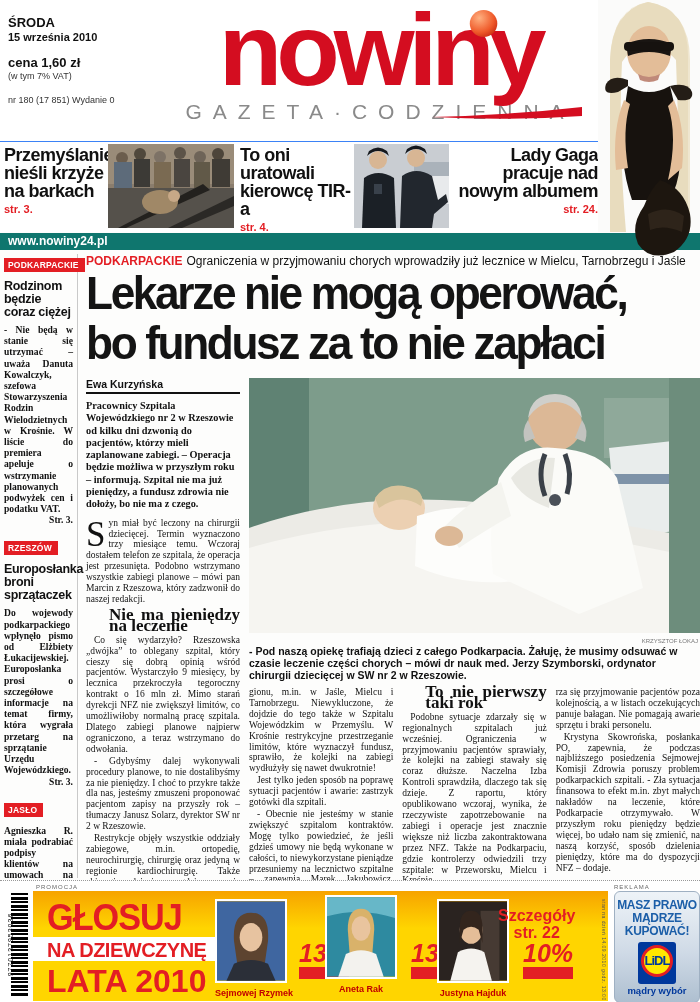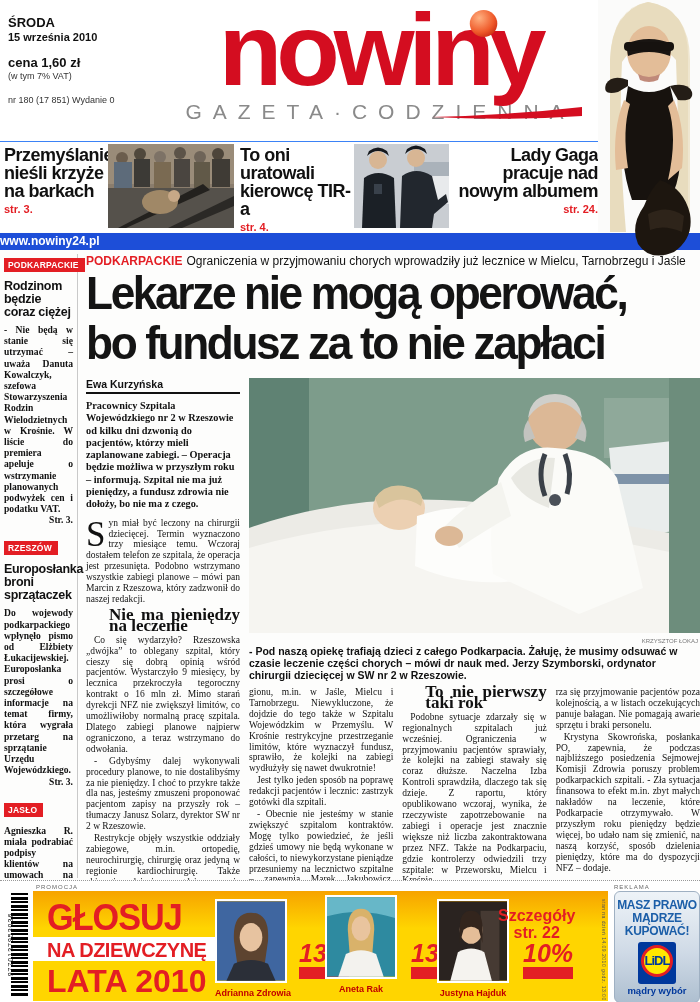--- a/index.html
+++ b/index.html
@@ -19,22 +19,22 @@
   .mast .dot{position:absolute;left:246px;top:8px;width:27px;height:27px;border-radius:50%;
              background:radial-gradient(circle at 35% 30%,#ffb080,#ef5a2a 55%,#b81505 95%);}
   .mast .sub{font-size:21px;letter-spacing:11px;color:#8a8a8a;margin-top:2px;font-family:"Liberation Sans",sans-serif;}
   .mast .swoosh{position:absolute;right:18px;bottom:4px;width:150px;height:13px;}
   
   .teasers{position:absolute;left:0;top:142px;width:700px;height:90px;background:#fff;}
   .tease{position:absolute;top:4px;}
   .t-title{font-weight:bold;font-size:18px;line-height:18px;letter-spacing:-0.5px;}
   .t-page{color:#e31e24;font-weight:bold;font-size:11px;margin-top:3px;}
   .tphoto{position:absolute;top:2px;height:84px;}
-  .urlbar{position:absolute;left:0;top:233px;width:700px;height:17px;background:#1d4ed8;color:#fff;
-          font-weight:bold;font-size:12px;line-height:17px;padding-left:0;box-sizing:border-box;}
+  .urlbar{position:absolute;left:0;top:233px;width:700px;height:17px;background:#0f766e;color:#fff;
+          font-weight:bold;font-size:12px;line-height:17px;padding-left:8px;box-sizing:border-box;}
   .gaga{position:absolute;right:0;top:0;width:102px;height:296px;z-index:5;}
   
   .sidebar{position:absolute;left:0;top:254px;width:78px;height:624px;border-right:1px solid #c9c9c9;
            padding:0 4px 0 4px;box-sizing:border-box;}
   .s-label{display:inline-block;background:#e31e24;color:#fff;font-weight:bold;font-size:8.5px;
            padding:2px 6px 2px 4px;letter-spacing:0.2px;margin-bottom:8px;}
   .s-title{font-weight:bold;font-size:12.5px;line-height:13px;letter-spacing:-0.3px;margin-bottom:5px;}
   .s-body{font-family:"Liberation Serif",serif;font-weight:bold;font-size:9.6px;line-height:11.2px;
           text-align:justify;}
   .s-page{font-family:"Liberation Serif",serif;font-weight:bold;font-size:9.6px;text-align:right;margin-bottom:12px;}
@@ -252,21 +252,21 @@
           <path d="M252,104 Q216,128 196,148 L210,170 Q240,150 262,138 Z" fill="#f4f4ef"></path>
           <ellipse cx="200" cy="158" rx="14" ry="10" fill="#dcb896"></ellipse>
           <rect x="420" y="0" width="31" height="255" fill="#6d8d7c"></rect>
         </svg>
         <div class="credit">KRZYSZTOF ŁOKAJ</div>
         <div class="caption">- Pod naszą opiekę trafiają dzieci z całego Podkarpacia. Żałuję, że musimy odsuwać w czasie leczenie części chorych – mówi dr nauk med. Jerzy Szymborski, ordynator chirurgii dziecięcej w SW nr 2 w Rzeszowie.</div>
 
         <div class="cols3">
           <div class="serif">
             <p class="noind">gionu, m.in. w Jaśle, Mielcu i Tarnobrzegu. Niewykluczone, że dojdzie do tego także w Szpitalu Wojewódzkim w Przemyślu. W Krośnie restrykcyjne przestrzeganie limitów, które wyznaczył fundusz, sprawiło, że kolejki na zabiegi wydłużyły się nawet dwukrotnie!</p>
-            <p>Jest tylko jeden sposób na poprawę redakcji pacjentów i lecznic: zastrzyk gotówki dla szpitali.</p>
+            <p>Jest tylko jeden sposób na poprawę sytuacji pacjentów i awarie: zastrzyk gotówki dla szpitali.</p>
             <p>- Obecnie nie jesteśmy w stanie zwiększyć szpitalom kontraktów. Mogę tylko powiedzieć, że jeśli gdzieś umowy nie będą wykonane w całości, to niewykorzystane pieniądze przesuniemy na lecznictwo szpitalne – zapewnia Marek Jakubowicz, rzecznik podkarpackiego oddziału NFZ w Rzeszowie.</p>
           </div>
           <div class="serif">
             <div class="subhead" style="margin-top:0;">To nie pierwszy taki rok</div>
             <p>Podobne sytuacje zdarzały się w regionalnych szpitalach już wcześniej. Ograniczenia w przyjmowaniu pacjentów sprawiały, że kolejki na zabiegi stawały się coraz dłuższe. Naczelna Izba Kontroli sprawdziła, dlaczego tak się dzieje. Z raportu, który opublikowano wczoraj, wynika, że rzeczywiste zapotrzebowanie na zabiegi i operacje jest znacznie większe niż liczba zakontraktowana przez NFZ. Także na Podkarpaciu, gdzie kontrolerzy odwiedzili trzy szpitale: w Przeworsku, Mielcu i Krośnie.</p>
             <div class="subhead">Będzie lepiej?</div>
             <p>Zbyt małe pieniądze na leczenie to jednak niejedyne powody kolejek. Czas oczekiwania wydłuża się, bo w lecznicach zda-</p>
           </div>
           <div class="serif">
             <p class="noind">rza się przyjmowanie pacjentów poza kolejnością, a w listach oczekujących panuje bałagan. Nie pomagają awarie sprzętu i braki personelu.</p>
@@ -296,21 +296,21 @@
       <div class="g3">LATA 2010</div>
 
       <div class="cand" style="left:182px;">
         <svg class="cphoto" viewBox="0 0 72 84">
           <rect width="72" height="84" fill="#3f66a0"></rect>
           <ellipse cx="36" cy="40" rx="15" ry="18" fill="#e7c3a0"></ellipse>
           <path d="M18,42 Q16,12 36,12 Q56,12 54,42 L50,70 L58,78 L14,78 L22,70 Z" fill="#5d4430"></path>
           <ellipse cx="36" cy="38" rx="12" ry="15" fill="#e7c3a0"></ellipse>
           <path d="M10,84 L18,66 Q36,58 54,66 L62,84 Z" fill="#2b2f38"></path>
         </svg>
-        <div class="cname">Adrianna Zdrowia</div>
+        <div class="cname">Sejmowej Rzymek</div>
       </div>
       <div class="pct" style="left:266px;">13%</div>
       <div class="pctbar" style="left:266px;"></div>
 
       <div class="cand" style="left:292px;top:4px;">
         <svg class="cphoto" viewBox="0 0 72 84">
           <rect width="72" height="84" fill="#2e8aa0"></rect>
           <path d="M0,20 Q36,10 72,22 L72,0 L0,0 Z" fill="#67b7c8"></path>
           <ellipse cx="36" cy="34" rx="13" ry="16" fill="#e9c49e"></ellipse>
           <path d="M22,34 Q22,12 36,12 Q50,12 50,34 L48,60 L24,60 Z" fill="#d9b26a"></path>

